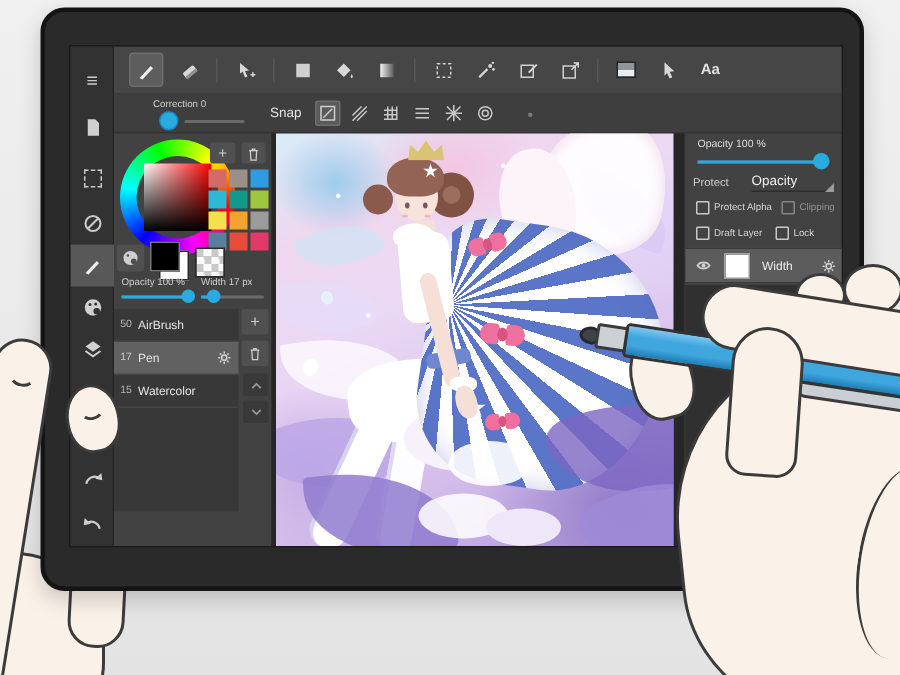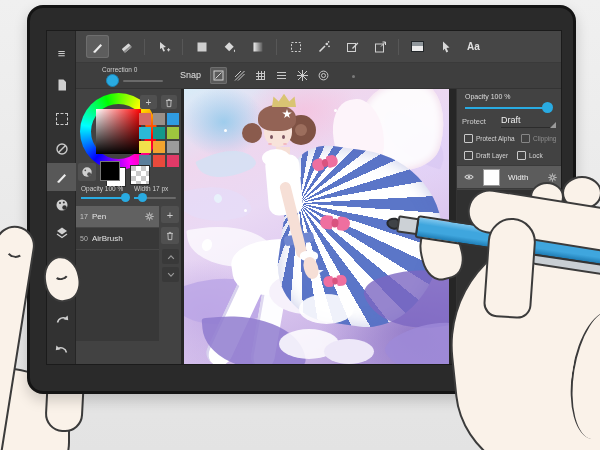--- a/index.html
+++ b/index.html
@@ -257,33 +257,37 @@
         <div class="ab lbl" style="left:58px;top:96px">Width 17 px</div>
         <div class="ab track" style="left:5px;top:108px;width:48px">
           <span class="ab" style="left: 0px; top: 0px; width: 100%; height: 2px; background: rgb(41, 171, 226);"></span>
           <span class="knob" style="left: 40px; background: rgb(41, 171, 226);"></span>
         </div>
         <div class="ab track" style="left:58px;top:108px;width:42px">
           <span class="ab" style="left: 0px; top: 0px; width: 8px; height: 2px; background: rgb(41, 171, 226);"></span>
           <span class="knob" style="left: 4px; background: rgb(41, 171, 226);"></span>
         </div>
         <div class="ab" style="left:0;top:117px;width:83px;height:135px;background:#383838">
+          <div class="brow">
+            <span style="width:16px;text-align:center;font-size:7px;color:#b5b5b5">50</span>
+            <span>AirBrush</span>
+          </div>
           <div class="brow" style="background:#616161">
             <span style="width:16px;text-align:center;font-size:7px;color:#c9c9c9">17</span>
             <span>Pen</span>
             <span style="margin-left:auto;margin-right:4px">
                 <svg width="11" height="11" viewBox="0 0 14 14">
                   <circle cx="7" cy="7" r="2.2" fill="none" stroke="#cfcfcf" stroke-width="1.4"></circle>
                   <path d="M7 1.8v1.8M7 10.4v1.8M1.8 7h1.8M10.4 7h1.8M3.3 3.3l1.2 1.2M9.5 9.5l1.2 1.2M10.7 3.3L9.5 4.5M4.5 9.5l-1.2 1.2" stroke="#cfcfcf" stroke-width="1.3"></path>
                 </svg>
               </span>
           </div>
           <div class="brow">
-            <span style="width:16px;text-align:center;font-size:7px;color:#b5b5b5">50</span>
-            <span>AirBrush</span>
+            <span style="width:16px;text-align:center;font-size:7px;color:#b5b5b5">15</span>
+            <span>Watercolor</span>
           </div>
         </div>
         <div class="ab pbtn" style="left:85px;top:117px;width:18px;height:17px;font-size:11px">+</div>
         <div class="ab pbtn" style="left:85px;top:138px;width:18px;height:17px">
             <svg width="10" height="11" viewBox="0 0 12 13">
               <path d="M2.5 4h7M5 4V2.8h2V4M3.5 4l.4 7.5h4.2l.4-7.5" stroke="#cfcfcf" fill="none"></path>
             </svg>
           </div>
         <div class="ab pbtn" style="left:86px;top:160px;width:17px;height:15px;background:#393939">
             <svg width="10" height="8" viewBox="0 0 14 11">
@@ -369,21 +373,21 @@
         </div>
       </div>
 
       <div class="ab rpanel">
         <div class="ab" style="left:8px;top:4px;color:#dedede;font-size:7px">Opacity 100 %</div>
         <div class="ab track" style="left:8px;top:18px;width:84px">
           <span class="ab" style="left: 0px; top: 0px; width: 100%; height: 2px; background: rgb(41, 171, 226);"></span>
           <span class="knob" style="left: 77px; width: 11px; height: 11px; top: -5px; background: rgb(41, 171, 226);"></span>
         </div>
         <div class="ab" style="left:5px;top:28px;color:#cfcfcf;font-size:7.5px">Protect</div>
-        <div class="ab" style="left:44px;top:26px;color:#efefef;font-size:9px">Draft</div>
+        <div class="ab" style="left:44px;top:26px;color:#efefef;font-size:9px">Opacity</div>
         <div class="ab" style="left:44px;top:38px;width:54px;height:1px;background:#2c2c2c"></div>
         <div class="ab" style="left:93px;top:33px;width:0;height:0;border-bottom:6px solid #9a9a9a;border-left:6px solid transparent"></div>
         <div class="ab" style="left:7px;top:45px;display:flex;align-items:center;gap:3px">
           <span class="cb"></span>
           <span style="color:#d6d6d6;font-size:6.5px">Protect Alpha</span>
         </div>
         <div class="ab" style="left:64px;top:45px;display:flex;align-items:center;gap:3px;opacity:.5">
           <span class="cb"></span>
           <span style="color:#d6d6d6;font-size:6.5px">Clipping</span>
         </div>

